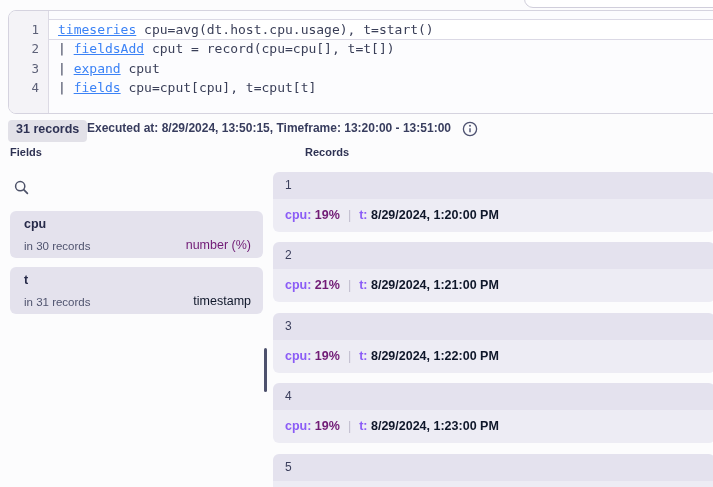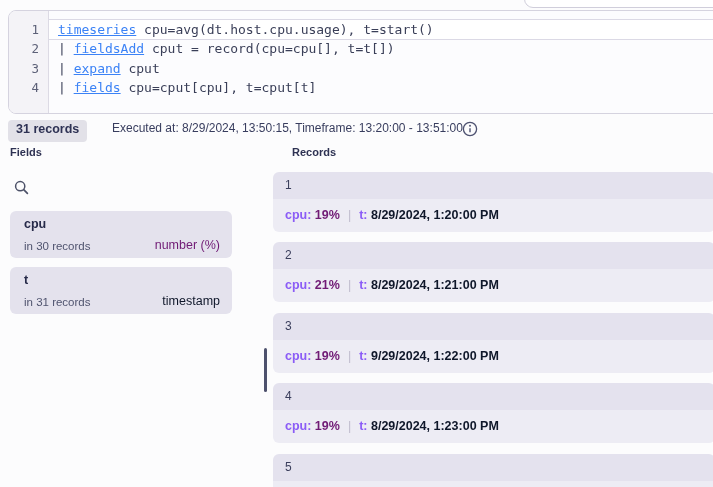--- a/index.html
+++ b/index.html
@@ -18,37 +18,37 @@
     font-family:"DejaVu Sans Mono",monospace;font-size:12.5px;color:#5d6178;}
   .codearea{flex:1;padding-top:9px;}
   .cl{height:19.3px;line-height:19.3px;padding-left:9px;white-space:pre;
     font-family:"DejaVu Sans Mono",monospace;font-size:13px;color:#3a3f58;}
   .cl.active{background:#ffffff;box-shadow:0 -1px 0 #dbd9e5, 0 1px 0 #dbd9e5;}
   .kw{color:#3b82f6;text-decoration:underline;}
 
   
   .badge{position:absolute;left:8px;top:120px;height:22px;line-height:19px;padding:0 8px;
     background:#e2e1e8;border-radius:4px;font-size:12.5px;font-weight:600;color:#2e3254;}
-  .execline{position:absolute;left:112px;top:121px;font-size:12px;font-weight:400;color:#383d5e;}
+  .execline{position:absolute;left:87px;top:121px;font-size:12px;font-weight:700;color:#383d5e;}
   .infoicon{position:absolute;left:462px;top:121px;width:16px;height:16px;cursor:pointer;}
 
   
   .seclabel{position:absolute;top:146px;font-size:11px;font-weight:700;color:#2e3253;}
   .seclabel.fields{left:10px;}
-  .seclabel.records{left:273px;padding-left:19px;}
+  .seclabel.records{left:286px;padding-left:19px;}
 
   
   .searchwrap{position:absolute;left:14px;top:176px;width:240px;height:22px;display:flex;align-items:center;}
   .searchwrap svg{flex:0 0 auto;}
   .searchwrap input{border:none;outline:none;background:transparent;margin-left:11px;
     font-family:"Liberation Sans",sans-serif;font-size:13.5px;color:#3c4158;width:180px;}
   .searchwrap input::placeholder{color:#4b5068;opacity:1;}
 
   
-  .fcard{position:absolute;left:10px;width:222px;height:47px;background:#e4e2ed;border-radius:6px;cursor:pointer;}
+  .fcard{position:absolute;left:10px;width:253px;height:47px;background:#e4e2ed;border-radius:6px;cursor:pointer;}
   .fname{position:absolute;left:14px;top:6px;font-size:12.5px;font-weight:700;color:#262a49;}
   .fcount{position:absolute;left:14px;bottom:6px;font-size:11.5px;color:#50546f;}
   .ftype{position:absolute;right:12px;bottom:6px;font-size:12.5px;}
   .c-magenta{color:#701a75;}
   .c-purple{color:#0f172a;}
 
   
   .rcard{position:absolute;left:273px;width:442px;border-radius:6px;overflow:hidden;}
   .rhead{height:27px;line-height:27px;background:#e4e2ee;padding-left:12px;
     font-size:12px;color:#3a3e5c;cursor:pointer;}
@@ -117,21 +117,21 @@
       <div class="rcard" style="top: 172px;">
         <div class="rhead">1</div>
         <div class="rbody"><span class="rkey">cpu: </span><span class="rval c-magenta">19%</span><span class="rsep">|</span><span class="rkey">t: </span><span class="rval c-purple">8/29/2024, 1:20:00 PM</span></div>
       </div>
       <div class="rcard" style="top: 242.4px;">
         <div class="rhead">2</div>
         <div class="rbody"><span class="rkey">cpu: </span><span class="rval c-magenta">21%</span><span class="rsep">|</span><span class="rkey">t: </span><span class="rval c-purple">8/29/2024, 1:21:00 PM</span></div>
       </div>
       <div class="rcard" style="top: 312.8px;">
         <div class="rhead">3</div>
-        <div class="rbody"><span class="rkey">cpu: </span><span class="rval c-magenta">19%</span><span class="rsep">|</span><span class="rkey">t: </span><span class="rval c-purple">9/29/2024, 1:22:00 PM</span></div>
+        <div class="rbody"><span class="rkey">cpu: </span><span class="rval c-magenta">19%</span><span class="rsep">|</span><span class="rkey">t: </span><span class="rval c-purple">8/29/2024, 1:22:00 PM</span></div>
       </div>
       <div class="rcard" style="top: 383.2px;">
         <div class="rhead">4</div>
         <div class="rbody"><span class="rkey">cpu: </span><span class="rval c-magenta">19%</span><span class="rsep">|</span><span class="rkey">t: </span><span class="rval c-purple">8/29/2024, 1:23:00 PM</span></div>
       </div>
       <div class="rcard" style="top: 453.6px;">
         <div class="rhead">5</div>
         <div class="rbody"></div>
       </div>
     </div>

